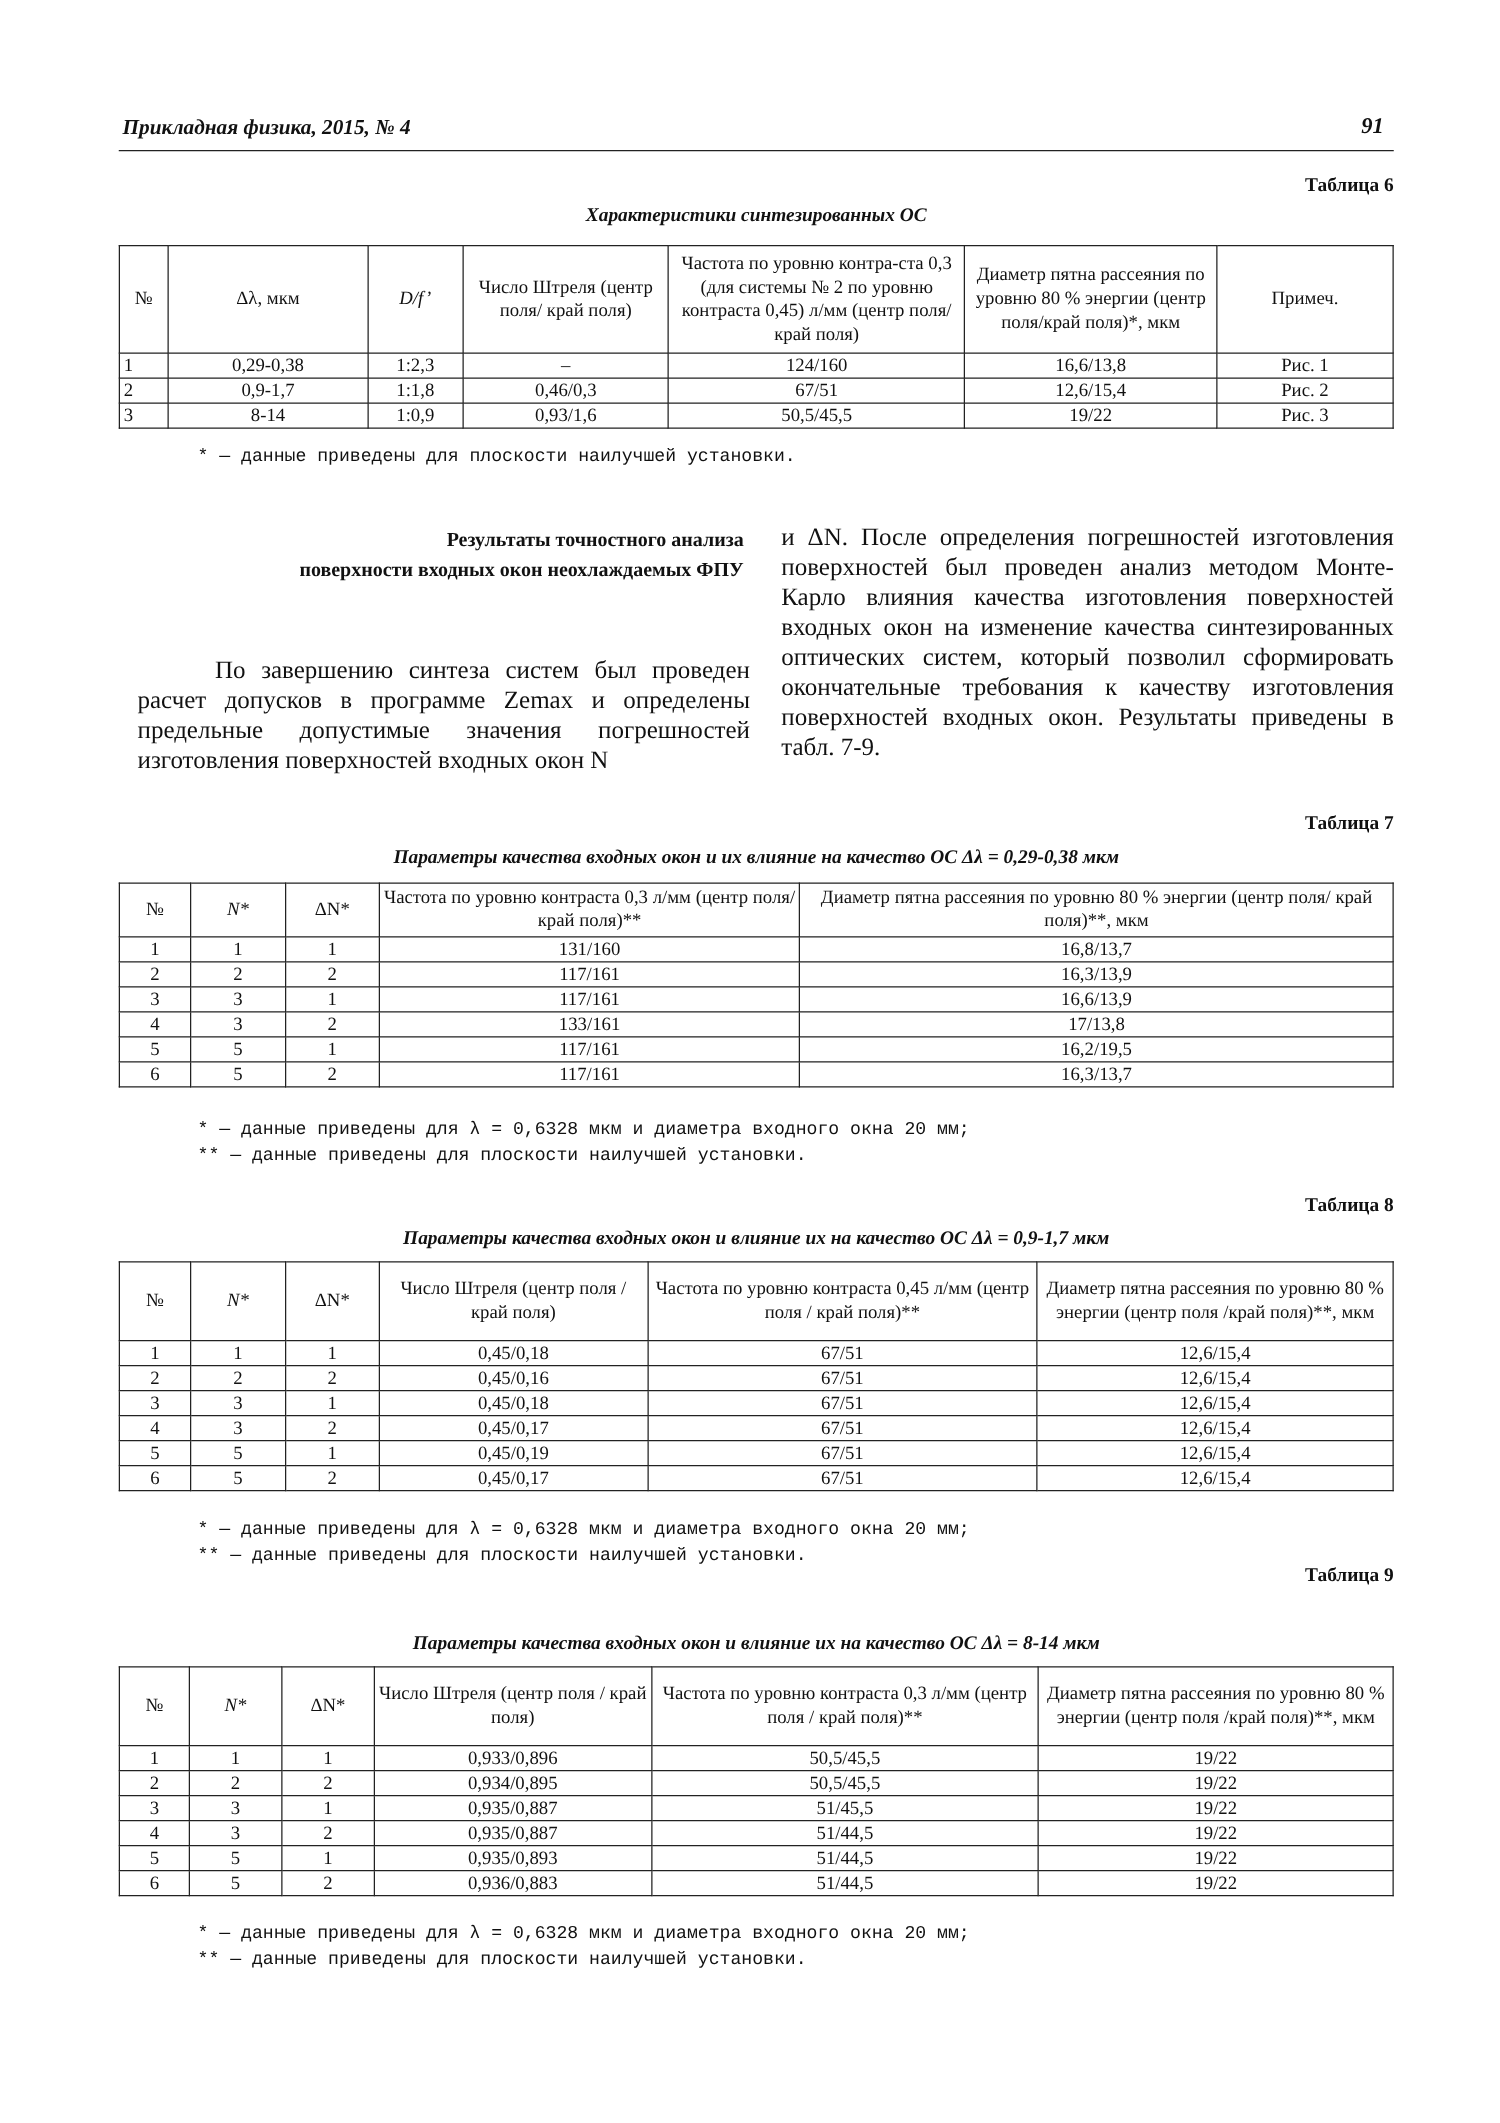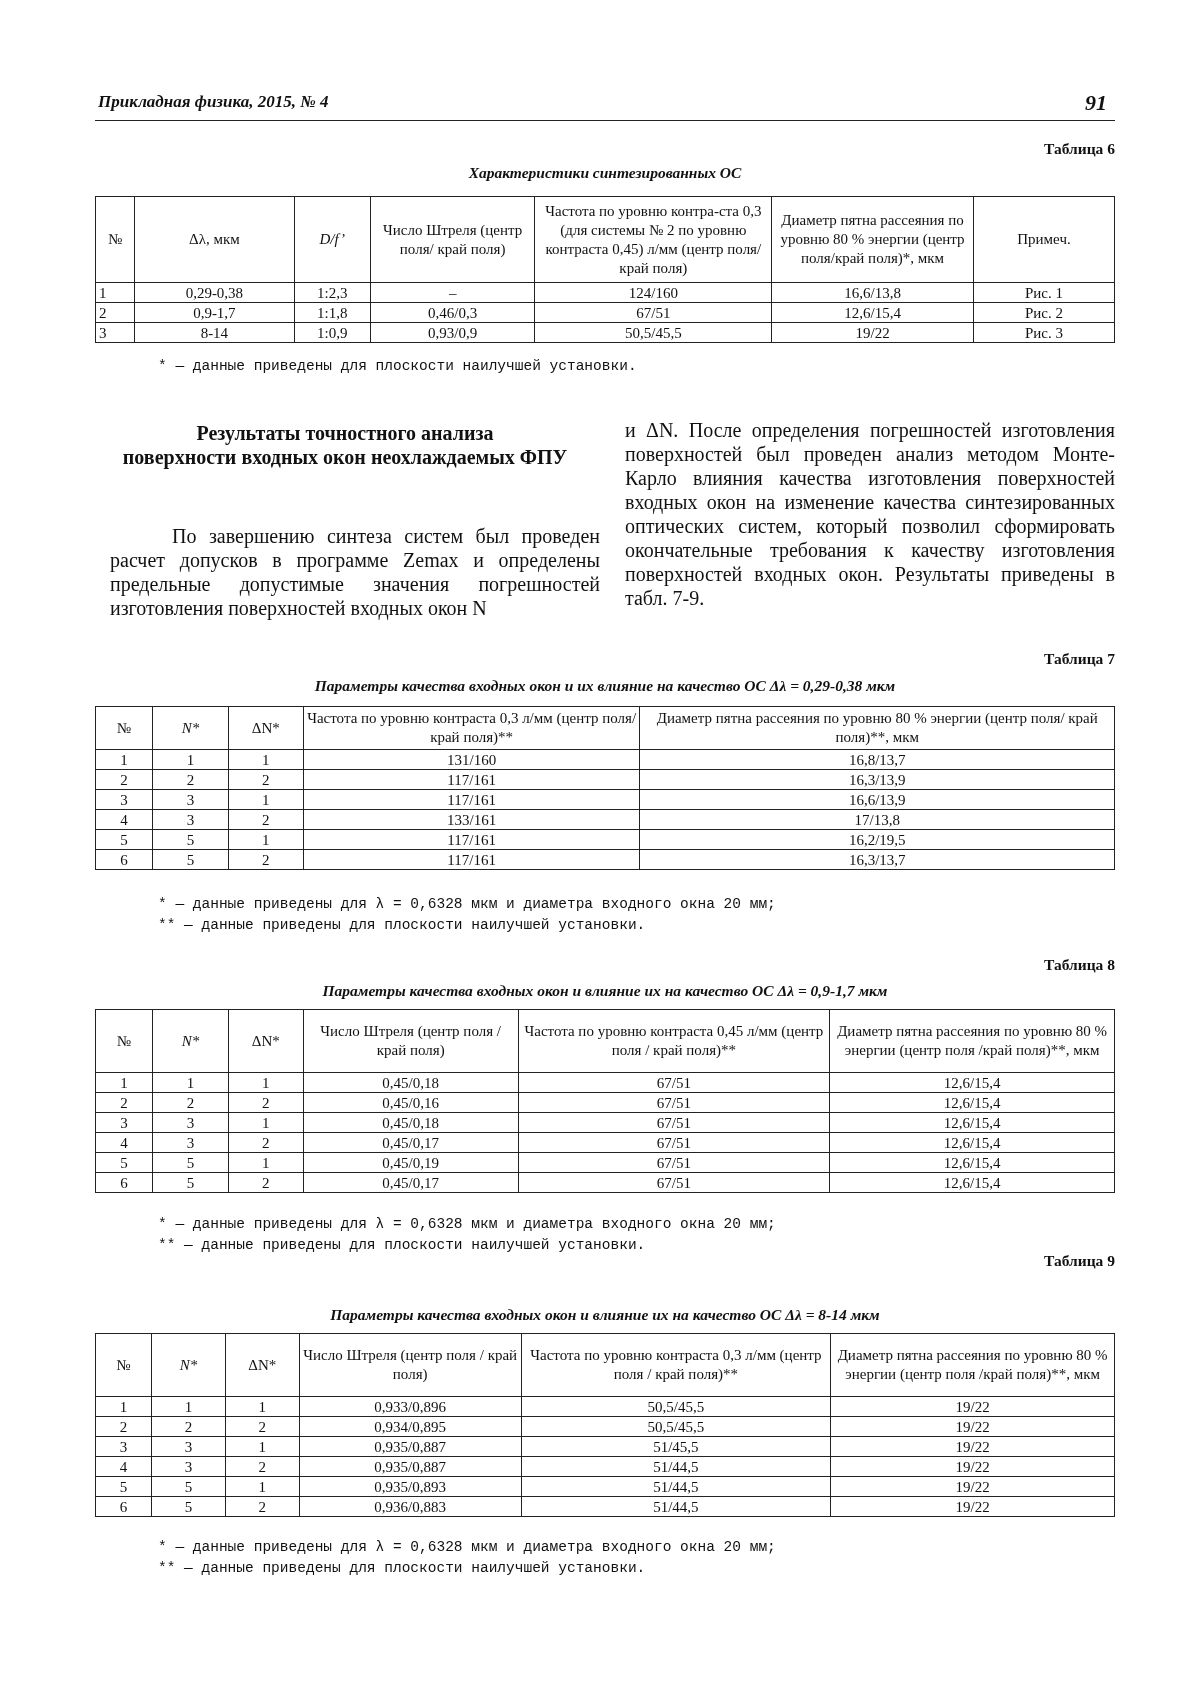--- a/index.html
+++ b/index.html
@@ -4,32 +4,32 @@
 <style>
   html, body { margin: 0; padding: 0; background: #ffffff; }
   body { width: 1200px; height: 1698px; position: relative; overflow: hidden;
          font-family: "Liberation Serif", "DejaVu Serif", serif; color: #111; }
   .page { position: absolute; left: 95px; top: 0; width: 1020px; }
   .running-head { position: absolute; top: 92px; left: 0; width: 1020px; height: 28px;
                   border-bottom: 1.5px solid #222; }
   .running-head .journal { position: absolute; left: 3px; top: 0; font-style: italic; font-weight: bold;
                            font-size: 17px; }
   .running-head .pageno { position: absolute; right: 8px; top: -2px; font-style: italic; font-weight: bold;
-                          font-size: 22px; }
+                          font-size: 18px; }
   .tlabel { position: absolute; right: 0; font-weight: bold; font-size: 15.5px; }
   .tcaption { position: absolute; left: 0; width: 1020px; text-align: center; font-style: italic;
               font-weight: bold; font-size: 15.5px; }
   table.dt { position: absolute; left: 0; width: 1020px; border-collapse: collapse; font-size: 15px; }
   table.dt td, table.dt th { border: 1px solid #222; text-align: center; padding: 0 3px;
                              font-weight: normal; line-height: 19px; vertical-align: middle; }
   table.dt td { height: 19px; line-height: 18px; }
   table.dt td.left { text-align: left; }
   .notes { position: absolute; left: 63px; font-size: 14.5px; line-height: 21px; font-family: Liberation Mono, monospace; }
-  .section-title { position: absolute; left: 0; top: 421px; width: 500px; text-align: center;
-                   font-weight: bold; font-size: 20px; line-height: 24px; }
+  .section-title { position: absolute; left: 0; top: 421px; width: 500px; text-align: right;
+                   font-weight: bold; font-size: 16px; line-height: 24px; }
   .col { position: absolute; font-size: 20px; line-height: 24px; text-align: justify; }
   .col p { margin: 0; }
   .col-left { left: 15px; top: 509px; width: 490px; margin-top: 15px; }
   .col-left p { text-indent: 62px; }
   .col-right { left: 530px; top: 418px; width: 490px; }
   .it { font-style: italic; }
 </style>
 </head>
 <body>
 
@@ -77,21 +77,21 @@
           <td>1:1,8</td>
           <td>0,46/0,3</td>
           <td>67/51</td>
           <td>12,6/15,4</td>
           <td>Рис. 2</td>
     </tr>
     <tr>
       <td class="left">3</td>
           <td>8-14</td>
           <td>1:0,9</td>
-          <td>0,93/0,9</td>
+          <td>0,93/1,6</td>
           <td>50,5/45,5</td>
           <td>19/22</td>
           <td>Рис. 3</td>
     </tr>
   </tbody>
     </table>
   <div class="notes" style="top:356px">* — данные приведены для плоскости наилучшей установки.</div>
 
   <div class="section-title">
     <div>Результаты точностного анализа</div>

